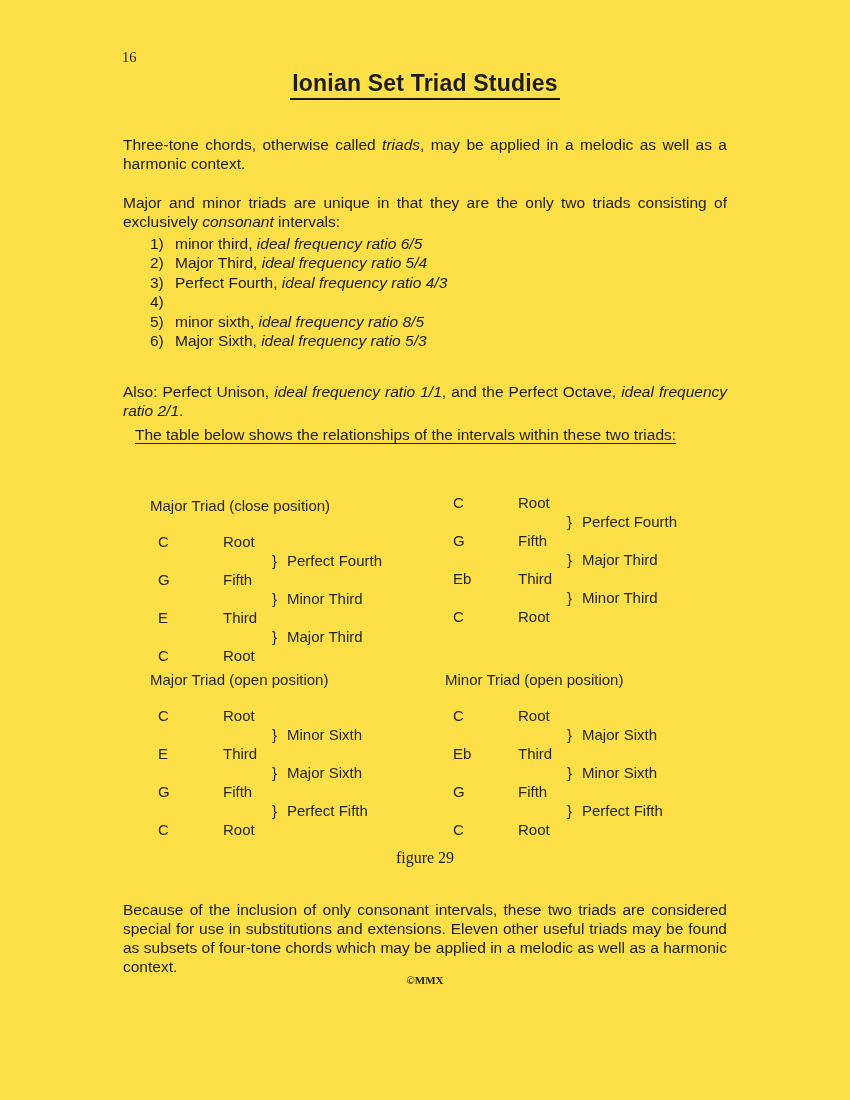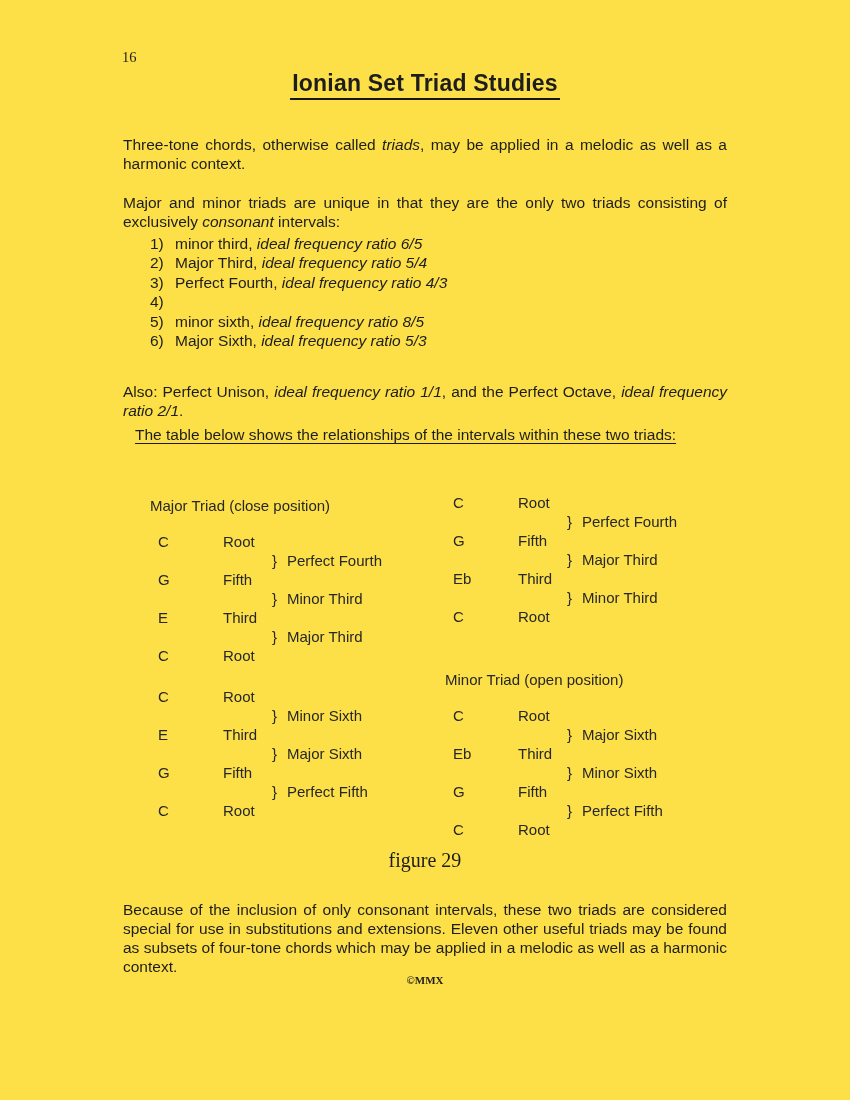--- a/index.html
+++ b/index.html
@@ -45,21 +45,21 @@
 
   .triad { width:292px; font-size:15px; color:#272727; }
   .triad-title { line-height:19px; white-space:nowrap; }
   .triad-rows { margin-top:17px; }
   .triad-rows > div { height:19px; line-height:19px; }
   .note-row { display:flex; padding-left:8px; }
   .note-letter { width:65px; flex:0 0 65px; }
   .int-row { padding-left:122px; white-space:nowrap; }
   .int-name { margin-left:10px; }
 
-  .fig-caption { left:0; width:850px; top:849px; text-align:center; font-size:20px; }
+  .fig-caption { left:0; width:850px; top:849px; text-align:center; font-size:16px; }
   .copyright { left:0; width:850px; top:974px; text-align:center; font-size:11px; font-weight:bold; }
 </style>
 </head>
 <body>
 
 <div class="page">
 
   <div class="abs page-number serif">16</div>
 
   <div class="abs title-wrap">
@@ -145,20 +145,21 @@
         </div>
       <div class="int-row"><span class="brace">}</span><span class="int-name">Minor Third</span></div>
       <div class="note-row">
           <span class="note-letter">C</span>
           <span class="note-role">Root</span>
         </div>
     </div>
   </div>
 
   <div class="abs triad" style="left:150px; top:670px;">
+    <div class="triad-title">Major Triad (open position)</div>
     <div class="triad-rows">
       <div class="note-row">
           <span class="note-letter">C</span>
           <span class="note-role">Root</span>
         </div>
       <div class="int-row"><span class="brace">}</span><span class="int-name">Minor Sixth</span></div>
       <div class="note-row">
           <span class="note-letter">E</span>
           <span class="note-role">Third</span>
         </div>

